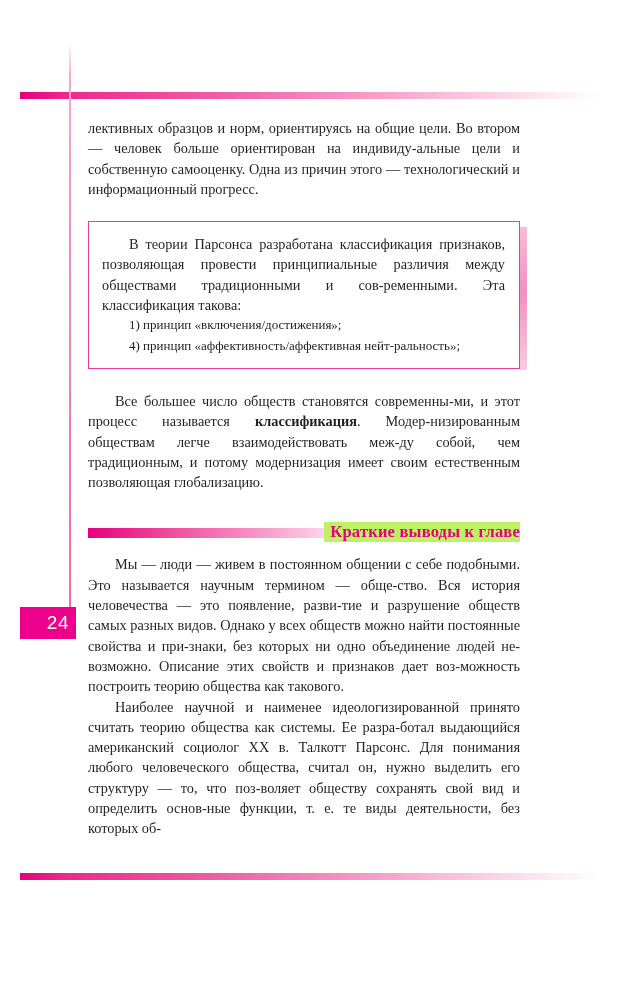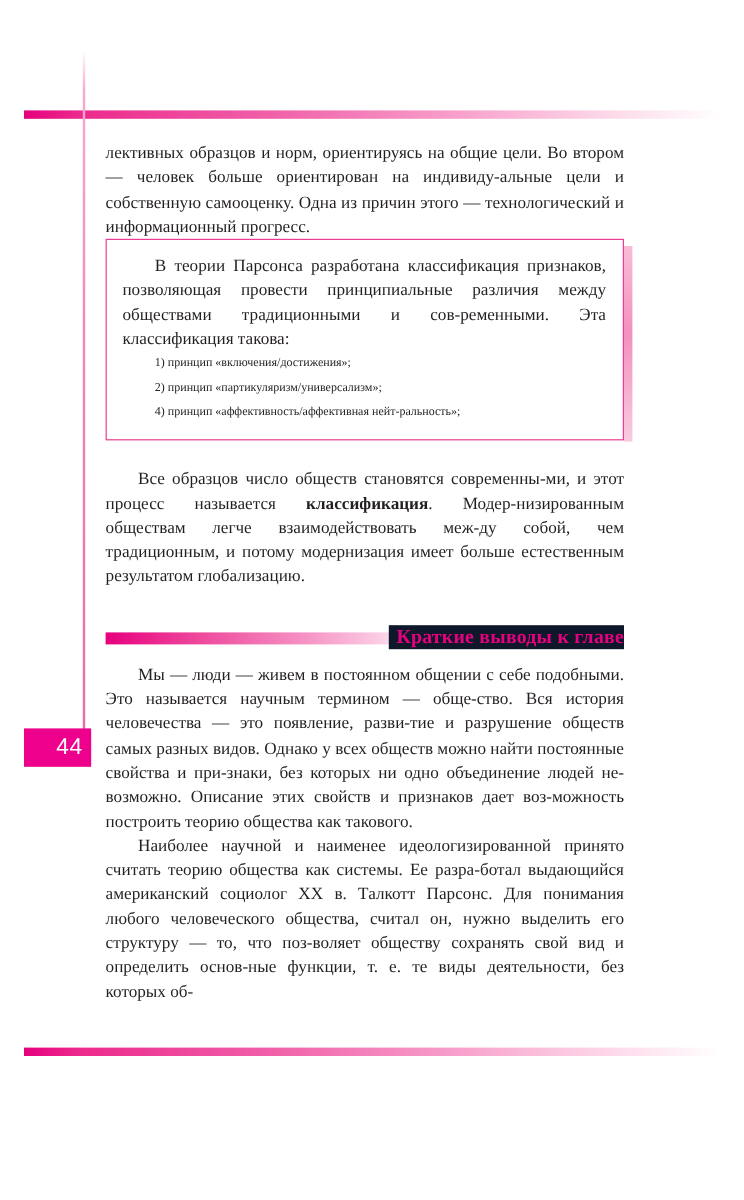--- a/index.html
+++ b/index.html
@@ -71,20 +71,21 @@
     color: #231f20;
     hyphens: manual;
   }
   p.indent { text-indent: 27px; }
 
   b.term { font-weight: bold; }
 
   
   .callout-wrap {
     position: relative;
+    margin-top: 22px;
     margin-bottom: 22px;
   }
   .callout {
     position: relative;
     border: 1.6px solid #ec3d92;
     background: #ffffff;
     padding: 12px 14px 12px 13px;
     box-sizing: border-box;
     z-index: 2;
   }
@@ -104,21 +105,21 @@
     text-align: justify;
     color: #231f20;
   }
   .callout p.lead { text-indent: 27px; }
   .callout ol {
     margin: 0;
     padding: 0;
     list-style: none;
   }
   .callout ol li {
-    font-size: 10px;
+    font-size: 13px;
     line-height: 20.3px;
     text-align: justify;
     padding-left: 27px;
     text-indent: 0;
   }
 
   
   .section-head {
     position: relative;
     margin-top: 30px;
@@ -134,50 +135,49 @@
     background: linear-gradient(to right, #e6007e 0%, #ee4a9c 30%, #f58cc1 60%, #fbc9e2 85%, #ffffff 100%);
   }
   .section-head .title {
     position: absolute;
     right: 0;
     top: 0;
     font-size: 16.5px;
     font-weight: bold;
     color: #e6007e;
     letter-spacing: 0.2px;
-    background: #0f172a;
+    background: #bef264;
     padding-left: 6px;
   }
 </style>
 </head>
 <body>
 
 <div class="rule rule-top"></div>
 <div class="vline"></div>
 <div class="rule rule-bottom"></div>
 
-<div class="page-number">44</div>
+<div class="page-number">24</div>
 
 <div class="column">
 
   <p class="body">лективных образцов и норм, ориентируясь на общие цели. Во втором — человек больше ориентирован на индивиду-альные цели и собственную самооценку. Одна из причин этого — технологический и информационный прогресс.</p>
 
   <div class="callout-wrap">
     <div class="callout-shadow"></div>
     <div class="callout">
       <p class="lead">В теории Парсонса разработана классификация признаков, позволяющая провести принципиальные различия между обществами традиционными и сов-ременными. Эта классификация такова:</p>
       <ol>
         <li>1) принцип «включения/достижения»;</li>
-        <li>2) принцип «партикуляризм/универсализм»;</li>
         <li>4) принцип «аффективность/аффективная нейт-ральность»;</li>
       </ol>
     </div>
   </div>
 
-  <p class="body indent"><span>Все образцов число обществ становятся современны-ми, и этот процесс называется </span><b class="term">классификация</b><span>. Модер-низированным обществам легче взаимодействовать меж-ду собой, чем традиционным, и потому модернизация имеет больше естественным результатом глобализацию.</span></p>
+  <p class="body indent"><span>Все большее число обществ становятся современны-ми, и этот процесс называется </span><b class="term">классификация</b><span>. Модер-низированным обществам легче взаимодействовать меж-ду собой, чем традиционным, и потому модернизация имеет своим естественным позволяющая глобализацию.</span></p>
 
   <div class="section-head">
     <div class="bar"></div>
     <div class="title">Краткие выводы к главе</div>
   </div>
 
   <p class="body indent">Мы — люди — живем в постоянном общении с себе подобными. Это называется научным термином — обще-ство. Вся история человечества — это появление, разви-тие и разрушение обществ самых разных видов. Однако у всех обществ можно найти постоянные свойства и при-знаки, без которых ни одно объединение людей не-возможно. Описание этих свойств и признаков дает воз-можность построить теорию общества как такового.</p>
   <p class="body indent">Наиболее научной и наименее идеологизированной принято считать теорию общества как системы. Ее разра-ботал выдающийся американский социолог XX в. Талкотт Парсонс. Для понимания любого человеческого общества, считал он, нужно выделить его структуру — то, что поз-воляет обществу сохранять свой вид и определить основ-ные функции, т. е. те виды деятельности, без которых об-</p>
 
 </div>

